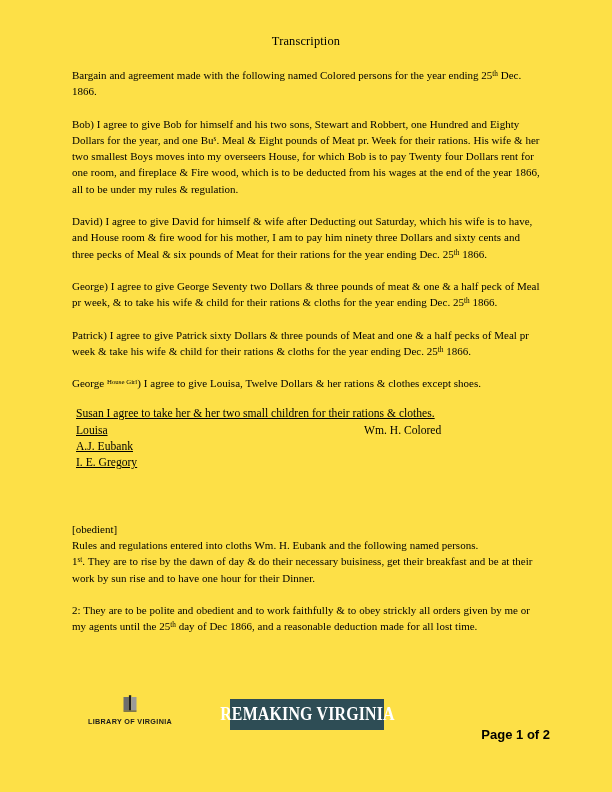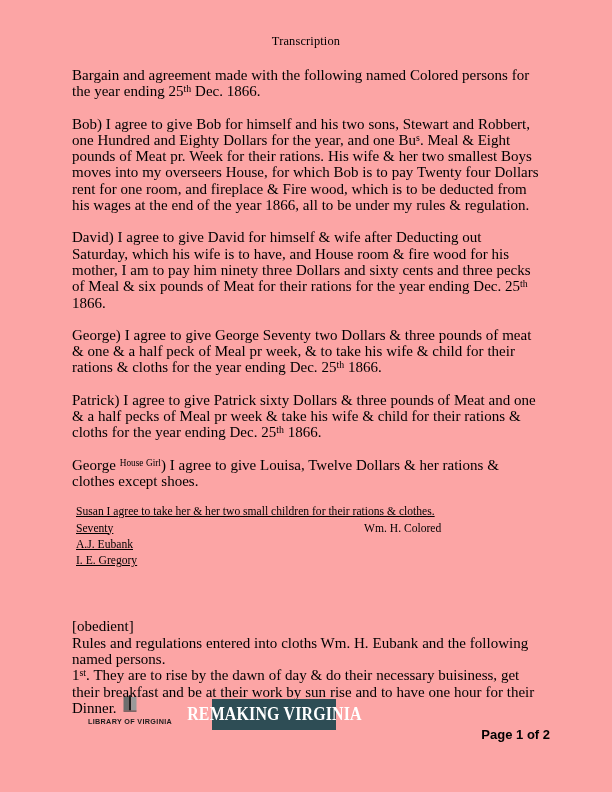--- a/index.html
+++ b/index.html
@@ -9,40 +9,40 @@
     background: #ffffff;
   }
   body {
     font-family: "Liberation Serif", "DejaVu Serif", serif;
     color: #000000;
   }
   .page {
     position: relative;
     width: 612px;
     height: 792px;
-    background: #fca5a5;
+    background: #fde047;
     overflow: hidden;
     box-sizing: border-box;
     padding-left: 24px;
   }
   .content {
     position: absolute;
     left: 72px;
     top: 33px;
     width: 468px;
   }
   .doc-title {
     text-align: center;
     font-size: 12.4px;
     line-height: 16px;
     margin: 0 0 18px 0;
     letter-spacing: 0.15px;
   }
   p.para {
-    font-size: 15px;
+    font-size: 11px;
     line-height: 16.3px;
     margin: 16px 0 15px 0;
     text-align: left;
     word-spacing: 0.1px;
   }
   sup {
     font-size: 0.66em;
     line-height: 0;
     vertical-align: 0.42em;
   }
@@ -92,23 +92,23 @@
   .lva-name {
     font-family: "Liberation Sans", "DejaVu Sans", sans-serif;
     font-size: 7.2px;
     font-weight: bold;
     letter-spacing: 0.35px;
     color: #1a1a1a;
     white-space: nowrap;
   }
   .rv-logo {
     position: absolute;
-    left: 212px;
+    left: 230px;
     top: 7px;
-    width: 124px;
+    width: 154px;
     height: 31px;
     background: #2e4d55;
     display: flex;
     align-items: center;
     justify-content: center;
   }
   .rv-text {
     font-family: "Liberation Serif", "DejaVu Serif", serif;
     font-size: 18.5px;
     font-weight: bold;
@@ -144,29 +144,30 @@
     <p class="para"><span>David)  I agree to give David for himself &amp; wife after Deducting out Saturday, which his wife is to have, and House room &amp; fire wood for his mother, I am to pay him ninety three Dollars and sixty cents and three pecks of Meal &amp; six pounds of Meat for their rations for the year ending Dec. 25</span><sup>th</sup><span> 1866.</span></p>
 
     <p class="para"><span>George)  I agree to give George Seventy two Dollars &amp; three pounds of meat &amp; one &amp; a half peck of Meal pr week, &amp; to take his wife &amp; child for their rations &amp; cloths for the year ending Dec. 25</span><sup>th</sup><span> 1866.</span></p>
 
     <p class="para"><span>Patrick)  I agree to give Patrick sixty Dollars &amp; three pounds of Meat and one &amp; a half pecks of Meal pr week &amp; take his wife &amp; child for their rations &amp; cloths for the year ending Dec. 25</span><sup>th</sup><span> 1866.</span></p>
 
     <p class="para"><span>George </span><sup class="housegirl">House Girl</sup><span>)  I agree to give Louisa, Twelve Dollars &amp; her rations &amp; clothes except shoes.</span></p>
 
     <div class="sig-block">
       <div class="sig-row">Susan I agree to take her &amp; her two small children for their rations &amp; clothes.</div>
-      <div class="sig-row"><span>Seventy</span><span class="sig-right">Wm. H. Colored</span></div>
+      <div class="sig-row"><span>Louisa</span><span class="sig-right">Wm. H. Colored</span></div>
       <div class="sig-row">A.J. Eubank</div>
       <div class="sig-row">I. E. Gregory</div>
     </div>
 
     <div class="gap-reverse"></div>
 
     <p class="para"><span>[obedient]</span><br><span>Rules and regulations entered into cloths Wm. H. Eubank and the following named persons.</span><br><span>1</span><sup>st</sup><span>. They are to rise by the dawn of day &amp; do their necessary buisiness, get their breakfast and be at their work by sun rise and to have one hour for their Dinner.</span></p>
 
+    <p class="para"><span>2:  They are to be polite and obedient and to work faithfully &amp; to obey strickly all orders given by me or my agents until the 25</span><sup>th</sup><span> day of Dec 1866, and a reasonable deduction made for all lost time.</span></p>
 
   </div>
 
   <div class="footer">
 
     <div class="lva-logo">
       <svg class="lva-icon" viewBox="0 0 16 20">
         <rect x="1.5" y="3" width="5.4" height="13.5" fill="#6e6e6e"></rect>
         <rect x="6.9" y="1.2" width="2.3" height="15.3" fill="#1d1d1d"></rect>
         <rect x="9.2" y="3" width="5.3" height="13.5" fill="#9a9a9a"></rect>

